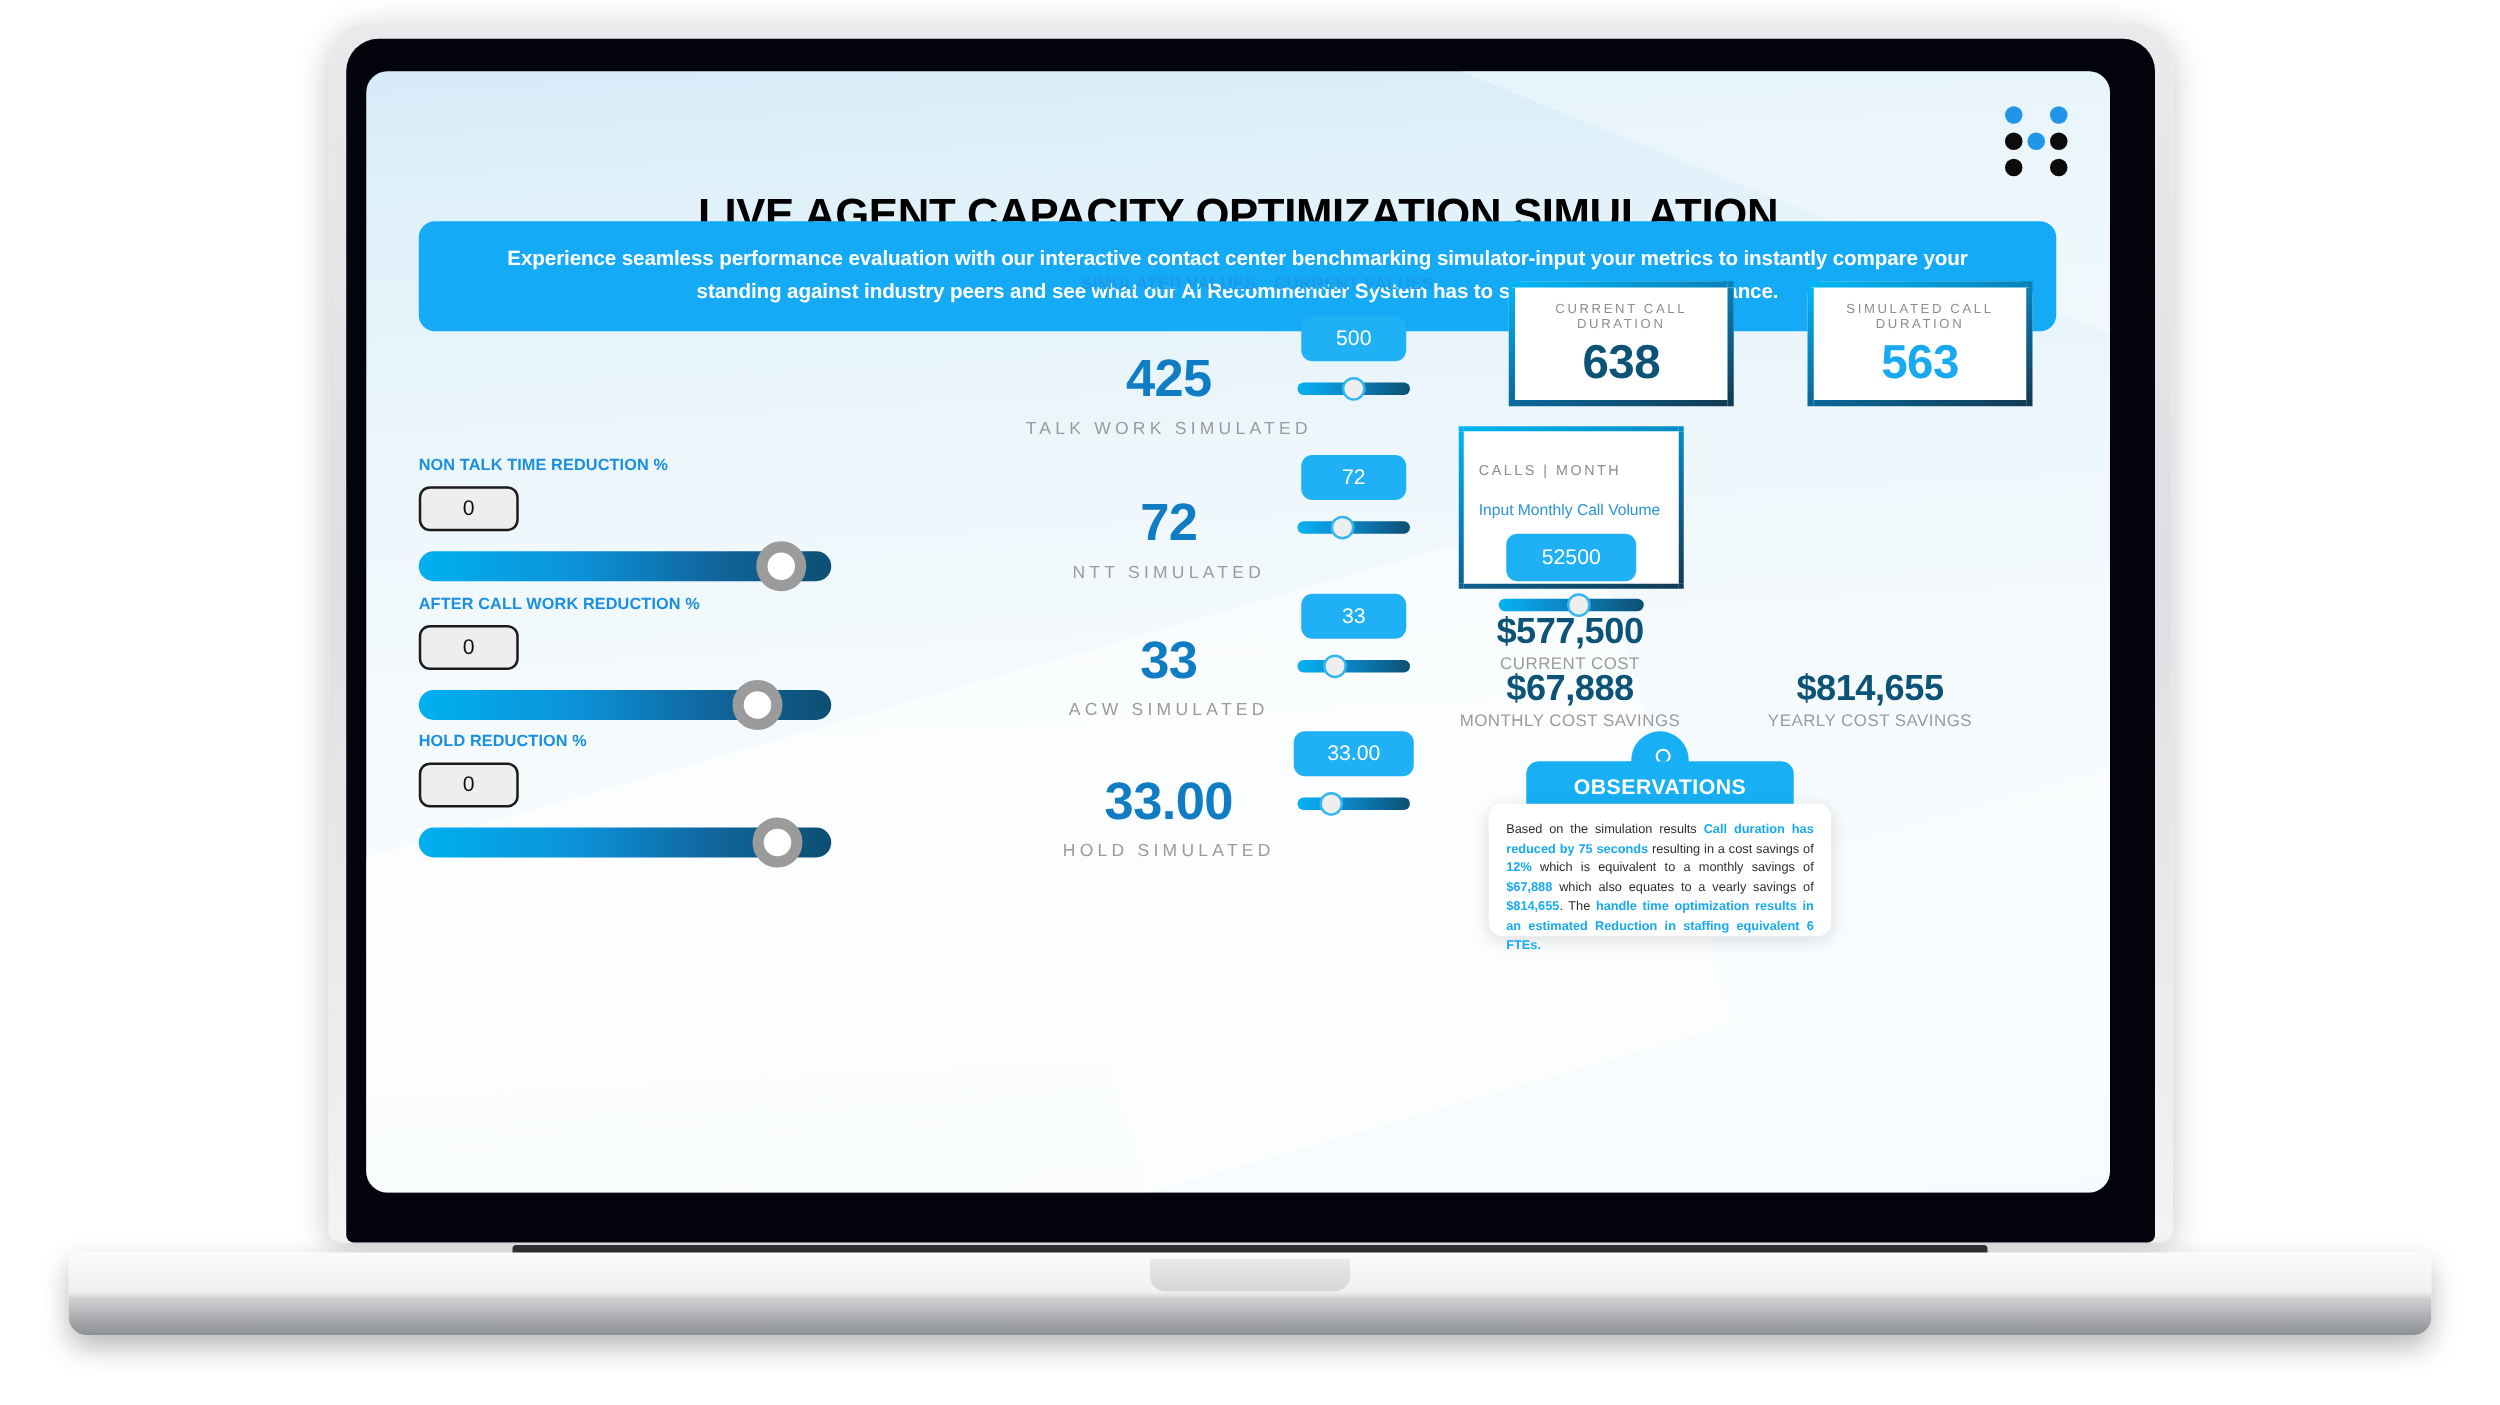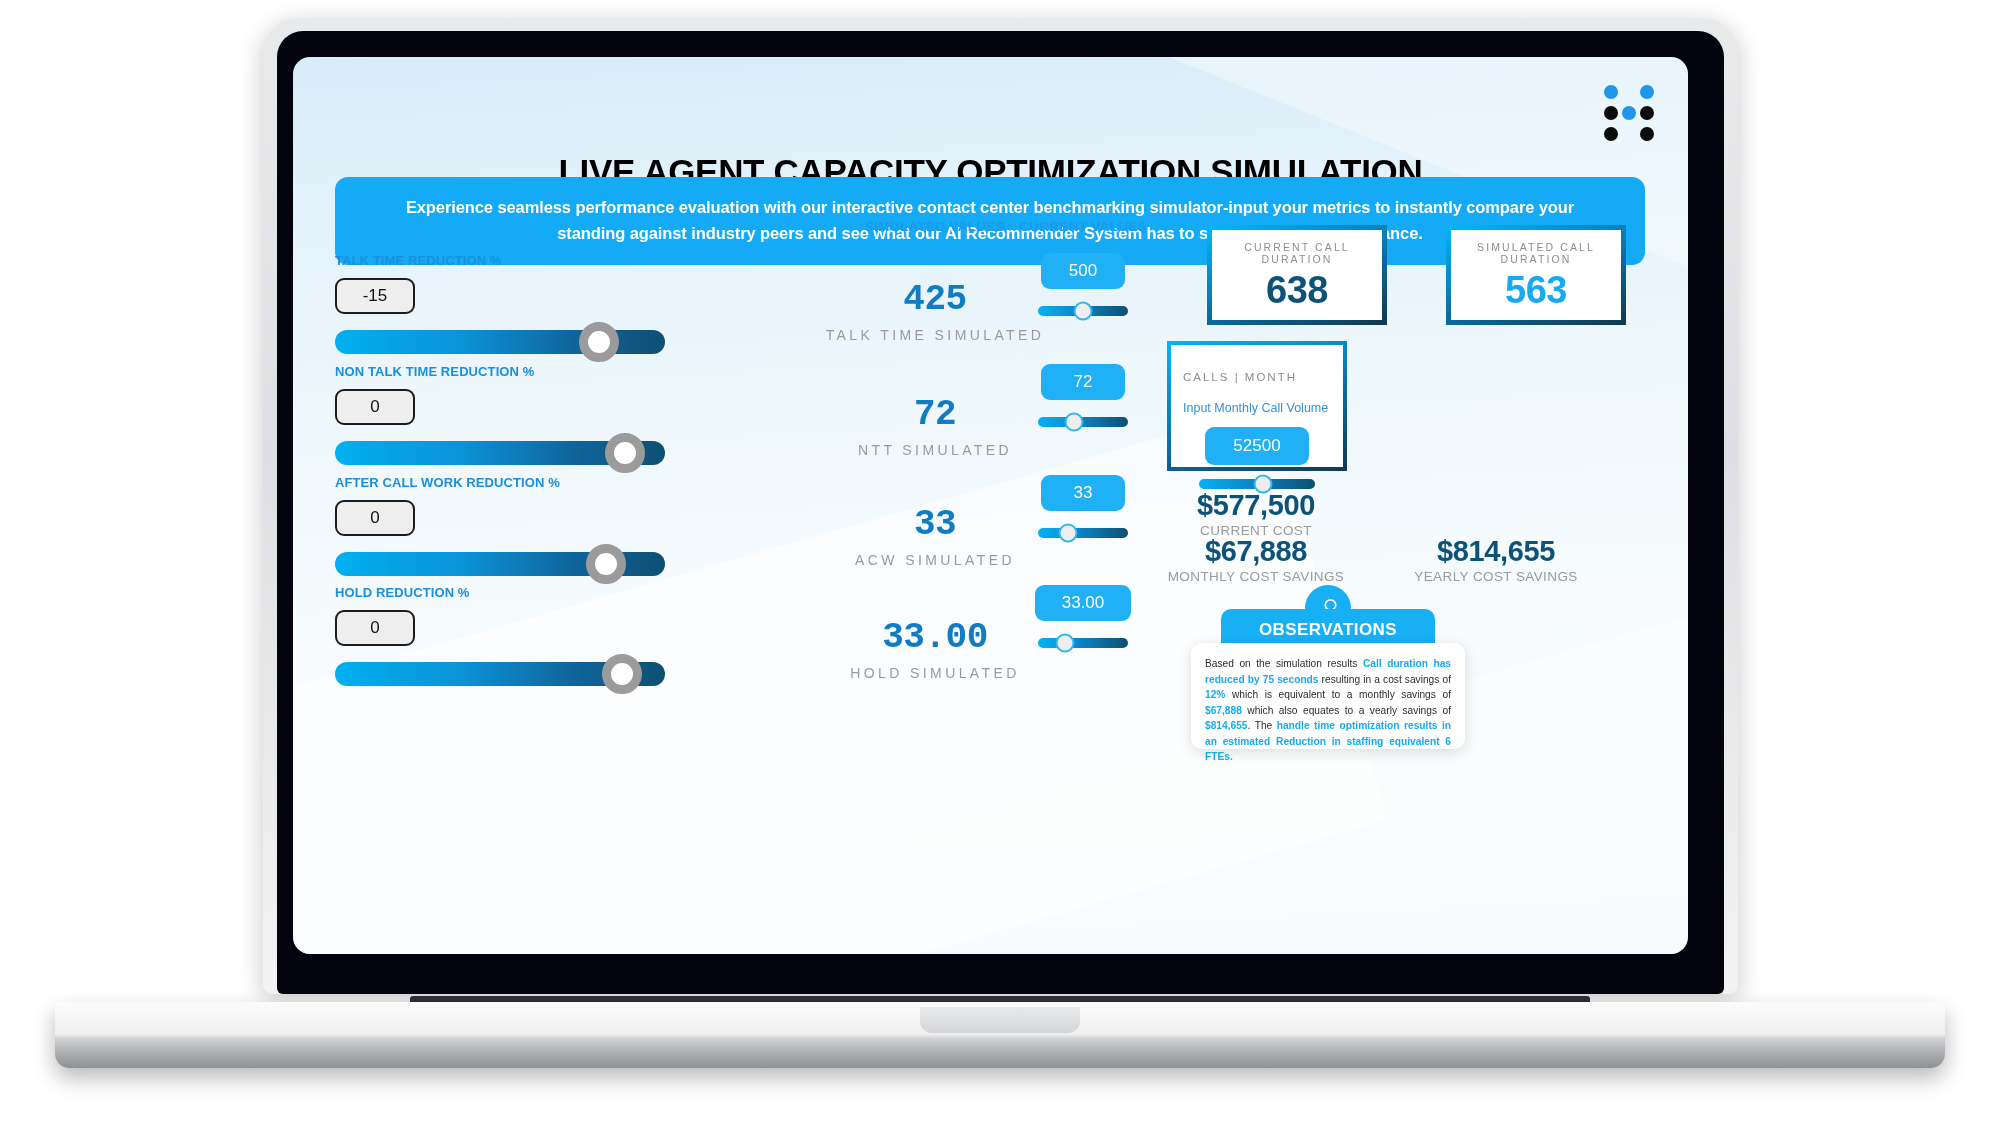--- a/index.html
+++ b/index.html
@@ -145,23 +145,22 @@
   }
 
   
   .col-head {
     position: absolute;
     font-size: 13.5px; font-weight: 700; color: #1a9ae8;
     letter-spacing: 0.3px;
   }
   .sim-cell { position: absolute; width: 260px; text-align: center; }
   .sim-value {
-    font-size: 36px; font-weight: 700; color: #0f7cc4;
+    font-size: 42px; font-weight: 700; color: #0f7cc4;
     letter-spacing: -0.5px;
-    font-family: Liberation Mono, monospace;
   }
   .sim-label {
     margin-top: 5px;
     font-size: 14px; color: #9a9a9a;
     letter-spacing: 3.4px; line-height: 1.45;
   }
 
   
   .cur-cell { position: absolute; width: 120px; }
   .cur-pill {
@@ -307,27 +306,20 @@
         <div class="dot" style="left:40px; top:42px; background:#0b0b0b;"></div>
       </div>
 
       <div id="intro-banner">
         <div id="intro-banner-text">Experience seamless performance evaluation with our interactive contact center benchmarking simulator-input your metrics to instantly compare your standing against industry peers and see what our AI Recommender System has to say about your performance.</div>
       </div>
 
       <div class="col-head" style="left:542px; top:162px; width:200px; text-align:center;">SIMULATED VALUES</div>
       <div class="col-head" style="left:690px; top:162px; width:200px; text-align:center;">CURRENT VALUES</div>
 
-      <div class="slider-group" style="top:196px;">
-        <div class="sg-label">TALK TIME REDUCTION %</div>
-        <div class="sg-input">-15</div>
-        <div class="big-track">
-          <div class="big-handle" style="left:80%;"></div>
-        </div>
-      </div>
 
       <div class="slider-group" style="top:307px;">
         <div class="sg-label">NON TALK TIME REDUCTION %</div>
         <div class="sg-input">0</div>
         <div class="big-track">
           <div class="big-handle" style="left:88%;"></div>
         </div>
       </div>
 
       <div class="slider-group" style="top:418px;">
@@ -341,21 +333,21 @@
       <div class="slider-group" style="top:528px;">
         <div class="sg-label">HOLD REDUCTION %</div>
         <div class="sg-input">0</div>
         <div class="big-track">
           <div class="big-handle" style="left:87%;"></div>
         </div>
       </div>
 
       <div class="sim-cell" style="left:512px; top:222px;">
         <div class="sim-value">425</div>
-        <div class="sim-label">TALK TIME SIMULATED</div>
+        <div class="sim-label">TALK WORK SIMULATED</div>
       </div>
       <div class="sim-cell" style="left:512px; top:337px;">
         <div class="sim-value">72</div>
         <div class="sim-label">NTT SIMULATED</div>
       </div>
       <div class="sim-cell" style="left:512px; top:447px;">
         <div class="sim-value">33</div>
         <div class="sim-label">ACW SIMULATED</div>
       </div>
       <div class="sim-cell" style="left:512px; top:560px;">

